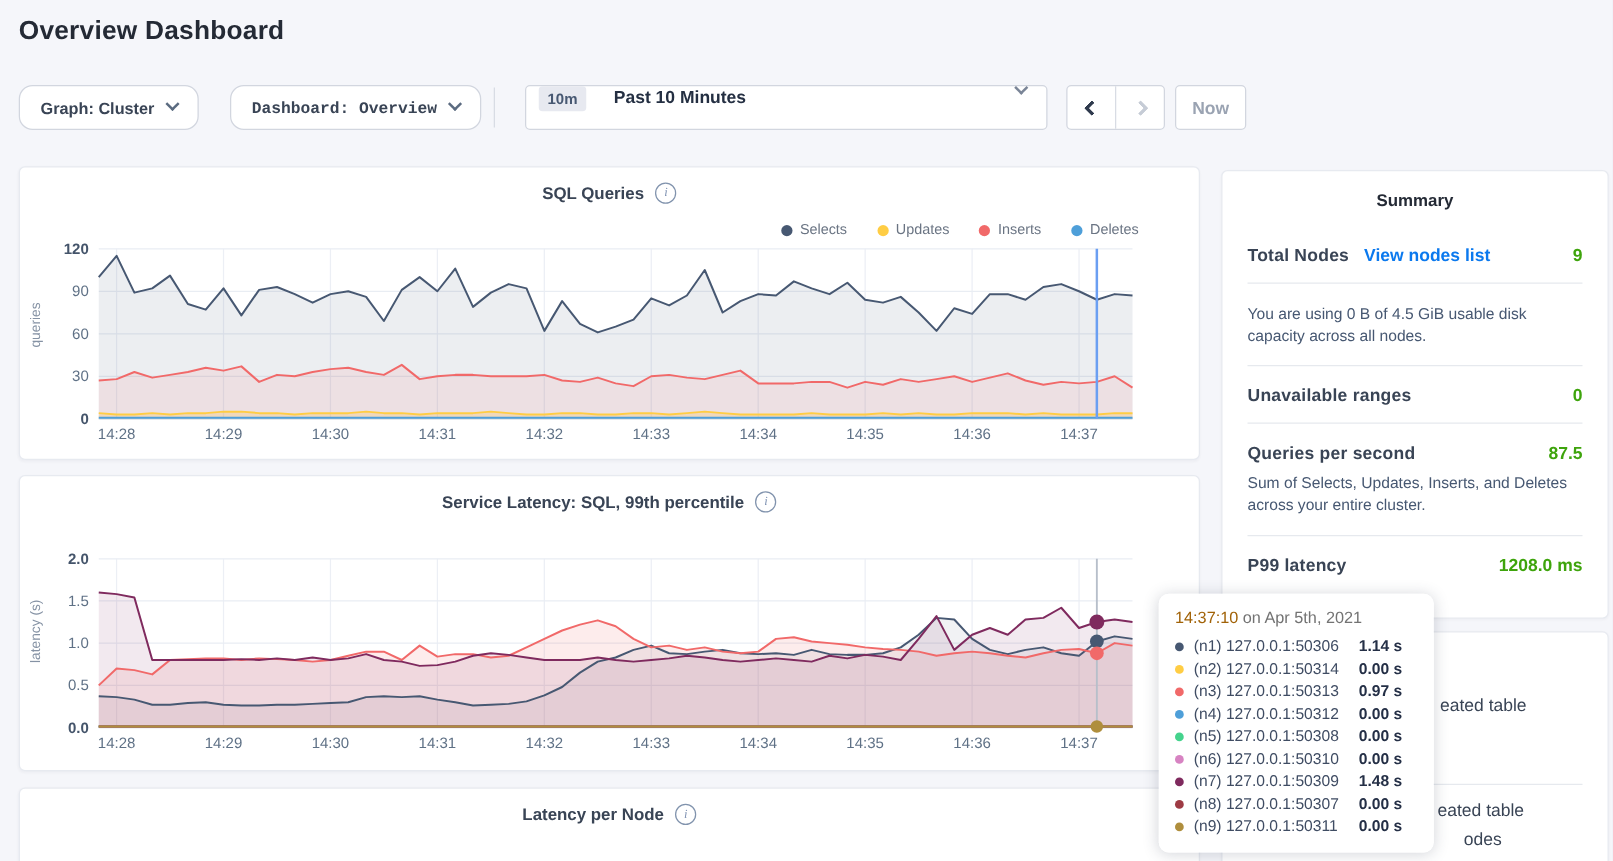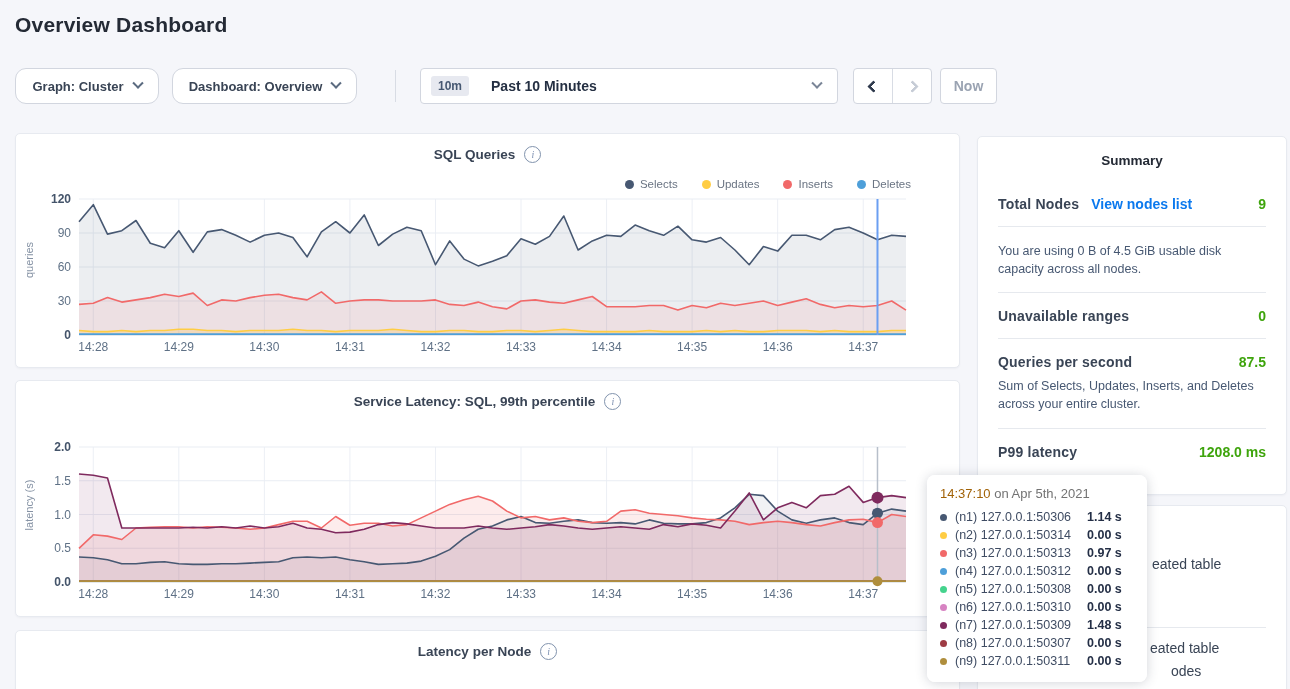--- a/index.html
+++ b/index.html
@@ -6,25 +6,25 @@
   html,body { background:#eef0f6; }
   body { font-family:"Liberation Sans", sans-serif; }
   .page { position:relative; width:1290px; height:689px; background:#f5f6fa; overflow:hidden; }
 
   .page-title { position:absolute; left:15px; top:13px; font-size:21px; font-weight:600; color:#242a35; letter-spacing:.2px; }
 
   
   .dd, .timepicker, .now, .arrow-group { position:absolute; top:68px; height:36px; background:#fff; border:1px solid #d2d6df; border-radius:4px; }
   .dd { display:flex; align-items:center; justify-content:center; gap:10px; font-size:13px; font-weight:700; color:#394455; cursor:pointer;border-radius:11px; }
   #dd-graph { left:15px; width:144px; }
-  #dd-dash  { left:172px; width:185px; }
+  #dd-dash  { left:184px; width:201px;font-family:Liberation Mono, monospace; }
   .vsep { position:absolute; left:395px; top:70px; height:32px; width:1px; background:#d8dce4; }
   .chev { width:8px; height:8px; border-right:2px solid #5b6b80; border-bottom:2px solid #5b6b80; transform:rotate(45deg) translate(-2px,-2px); display:inline-block; }
   .chev.gray { border-color:#7a8597; }
-  .timepicker { left:420px; width:418px; display:flex; align-items:center; padding:0 16px 0 10px; cursor:pointer; }
+  .timepicker { left:420px; width:418px; display:flex; align-items:flex-start; padding:0 16px 0 10px; cursor:pointer; }
   .badge { background:#e7e9f0; color:#475872; font-size:12px; font-weight:700; padding:3px 7px; border-radius:3px; }
   .tp-label { margin-left:22px; font-size:14px; font-weight:700; color:#242f42; flex:1; text-align:left; }
   .arrow-group { left:853px; width:79px; display:flex; }
   .arrow { flex:1; background:none; border:none; display:flex; align-items:center; justify-content:center; cursor:pointer; }
   .arrow.prev { border-right:1px solid #d8dce4; }
   .chevL { width:9px; height:9px; border-left:3px solid #2f3a4d; border-bottom:3px solid #2f3a4d; transform:rotate(45deg); border-radius:1px; }
   .chevR { width:9px; height:9px; border-right:3px solid #c6ccd6; border-top:3px solid #c6ccd6; transform:rotate(45deg); border-radius:1px; }
   .now { left:940px; width:57px; font-size:14px; font-weight:700; color:#9aa3b2; cursor:default; }
 
   

